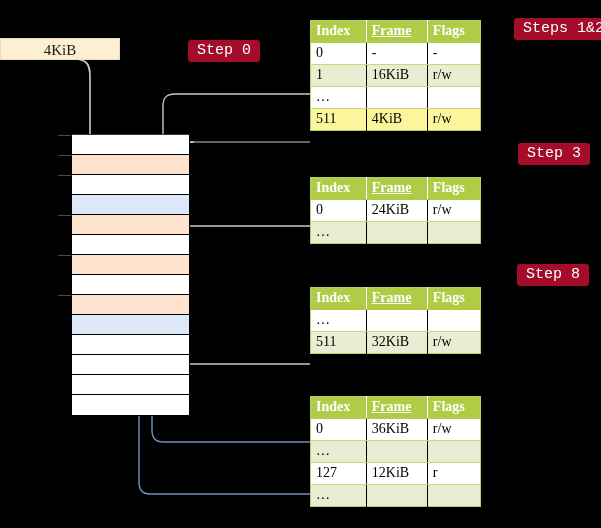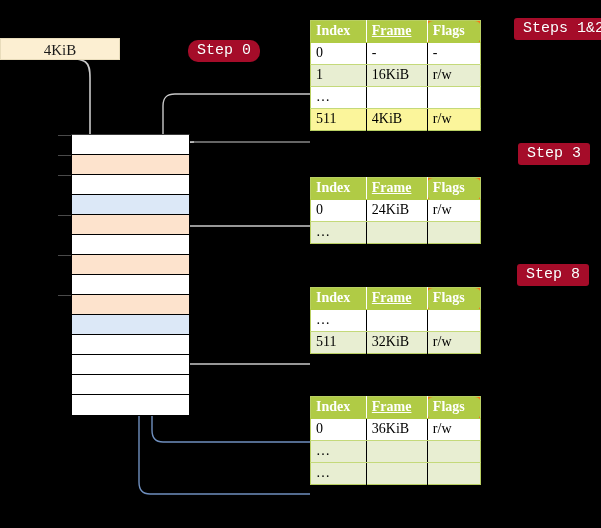--- a/index.html
+++ b/index.html
@@ -121,21 +121,21 @@
     box-sizing: border-box;
   }
   .ptable td:last-child { border-right: none; }
   .ptable tr.alt td { background: #e8eed2; }
   .ptable tr.plain td { background: #ffffff; }
   .ptable tr:last-child td { border-bottom: none; margin-top: 32px; }
   .ptable .hl { background: #fbf59b !important; }
 
   .col-index { width: 55px; }
   .col-frame { width: 60px; text-decoration: underline; }
-  .col-flags { width: 52px; border-radius: 6px; }
+  .col-flags { width: 52px; }
 </style>
 </head>
 <body>
 
 <div id="stage">
 
   <svg class="wires" viewBox="0 0 601 528">
     <defs>
       <marker id="arrowGreyDown" markerWidth="8" markerHeight="9" refX="4" refY="8" orient="auto" markerUnits="userSpaceOnUse">
         <path d="M0,0 L8,0 L4,9 Z" fill="#c9c9c9"></path>
@@ -160,21 +160,21 @@
 
     <path d="M 310,364 L 186,364 C 177,364 174,360 174,352 L 174,310" fill="none" stroke="#c9c9c9" stroke-width="1.4" marker-end="url(#arrowGreyUp)"></path>
 
     <path d="M 310,442 L 163,442 C 155,442 152,438 152,430 L 152,333" fill="none" stroke="#6f8fbe" stroke-width="1.4" marker-end="url(#arrowBlueUp)"></path>
 
     <path d="M 310,494 L 150,494 C 142,494 139,490 139,482 L 139,216" fill="none" stroke="#6f8fbe" stroke-width="1.4" marker-end="url(#arrowBlueUp)"></path>
   </svg>
 
   <div class="size-label" style="left:0px; top:38px; width:120px; height:22px;">4KiB</div>
 
-  <div class="step-badge" style="left:188px; top:40px;border-radius:10px;">Step 0</div>
+  <div class="step-badge" style="left:188px; top:40px;">Step 0</div>
   <div class="step-badge" style="left:514px; top:18px;">Steps 1&amp;2</div>
   <div class="step-badge" style="left:518px; top:143px;">Step 3</div>
   <div class="step-badge" style="left:517px; top:264px;">Step 8</div>
 
   <div class="tick" style="top:135px;"></div>
   <div class="tick" style="top:155px;"></div>
   <div class="tick" style="top:175px;"></div>
   <div class="tick" style="top:215px;"></div>
   <div class="tick" style="top:255px;"></div>
   <div class="tick" style="top:295px;"></div>
@@ -284,20 +284,25 @@
       <tr class="plain">
         <td>0</td>
         <td>36KiB</td>
         <td>r/w</td>
       </tr>
       <tr class="alt">
         <td>…</td>
         <td></td>
         <td></td>
       </tr>
+      <tr class="plain">
+        <td>127</td>
+        <td>12KiB</td>
+        <td>r</td>
+      </tr>
       <tr class="alt">
         <td>…</td>
         <td></td>
         <td></td>
       </tr>
     </tbody>
   </table>
 
 </div>
 

